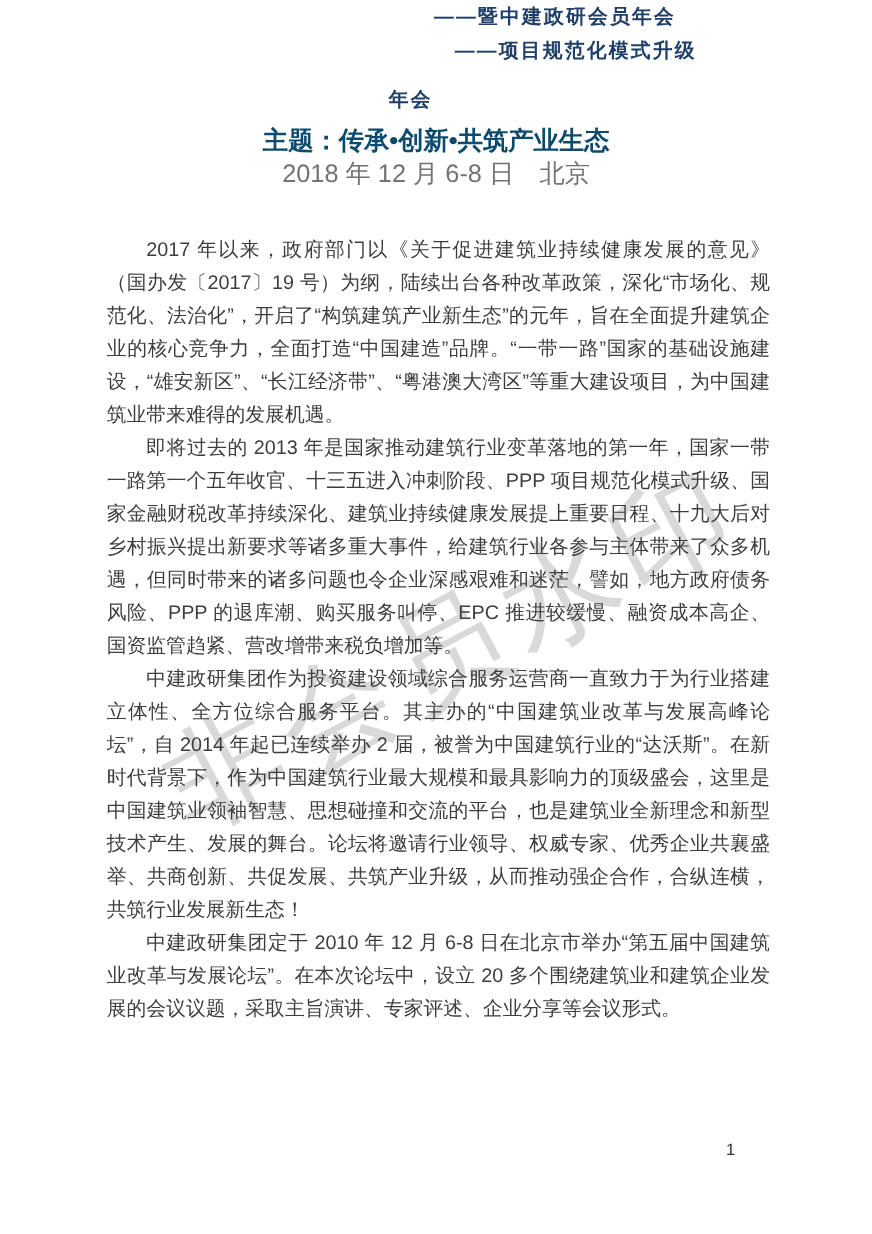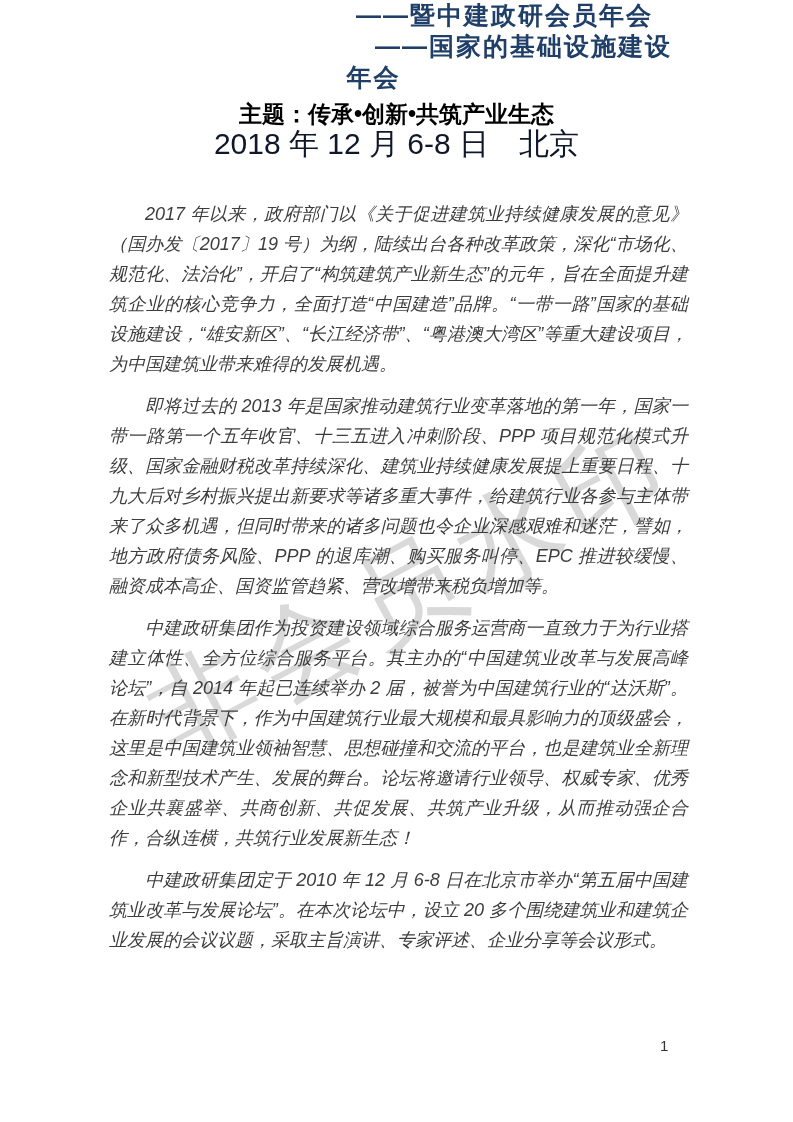--- a/index.html
+++ b/index.html
@@ -35,56 +35,55 @@
   .doc-title {
     padding-top: 84px;
     font-size: 30px;
     line-height: 40px;
     font-weight: bold;
     text-align: center;
     color: #fe0000;
     letter-spacing: 2px;
   }
   .sub {
-    font-size: 25px;
+    font-size: 18px;
     line-height: 31px;
     font-weight: bold;
     color: #1f3f68;
     text-align: center;
     letter-spacing: 2px;
   }
   .sub-1 { padding-left: 216px; }
   .sub-2 { padding-left: 254px; }
-  .sub-3 { padding-right: 46px; }
+  .sub-3 { padding-right: 46px; margin-top: 13px; }
   .theme {
     margin-top: 6px;
     font-size: 23px;
     line-height: 30px;
     font-weight: bold;
-    color: #000000;
+    color: #0c4a6e;
     text-align: center;
   }
   .date-line {
-    font-size: 30px;
+    font-size: 23px;
     line-height: 30px;
-    color: #0f172a;
+    color: #737373;
     text-align: center;
   }
   .body-text {
     margin: 40px 93px 0 97px;
     font-size: 18px;
     line-height: 30px;
     color: #3d3d3d;
     text-align: justify;
   }
   .body-text p {
-    margin: 12px;
+    margin: 0;
     padding: 0;
     text-indent: 2em;
-    font-style: italic;
   }
   .page-number {
     position: absolute;
     left: 660px;
     top: 1036px;
     font-size: 15px;
     line-height: 20px;
     color: #333333;
     z-index: 1;
   }
@@ -94,21 +93,21 @@
 
 <div class="page">
 
   <div class="watermark">非会员水印</div>
 
   <div class="content">
 
 
     <div class="sub sub-1">——暨中建政研会员年会</div>
 
-    <div class="sub sub-2">——国家的基础设施建设</div>
+    <div class="sub sub-2">——项目规范化模式升级</div>
 
     <div class="sub sub-3">年会</div>
 
     <div class="theme">主题：传承•创新•共筑产业生态</div>
 
     <div class="date-line">2018 年 12 月 6-8 日　北京</div>
 
     <div class="body-text">
       <p>2017 年以来，政府部门以《关于促进建筑业持续健康发展的意见》（国办发〔2017〕19 号）为纲，陆续出台各种改革政策，深化“市场化、规范化、法治化”，开启了“构筑建筑产业新生态”的元年，旨在全面提升建筑企业的核心竞争力，全面打造“中国建造”品牌。“一带一路”国家的基础设施建设，“雄安新区”、“长江经济带”、“粤港澳大湾区”等重大建设项目，为中国建筑业带来难得的发展机遇。</p>
       <p>即将过去的 2013 年是国家推动建筑行业变革落地的第一年，国家一带一路第一个五年收官、十三五进入冲刺阶段、PPP 项目规范化模式升级、国家金融财税改革持续深化、建筑业持续健康发展提上重要日程、十九大后对乡村振兴提出新要求等诸多重大事件，给建筑行业各参与主体带来了众多机遇，但同时带来的诸多问题也令企业深感艰难和迷茫，譬如，地方政府债务风险、PPP 的退库潮、购买服务叫停、EPC 推进较缓慢、融资成本高企、国资监管趋紧、营改增带来税负增加等。</p>

